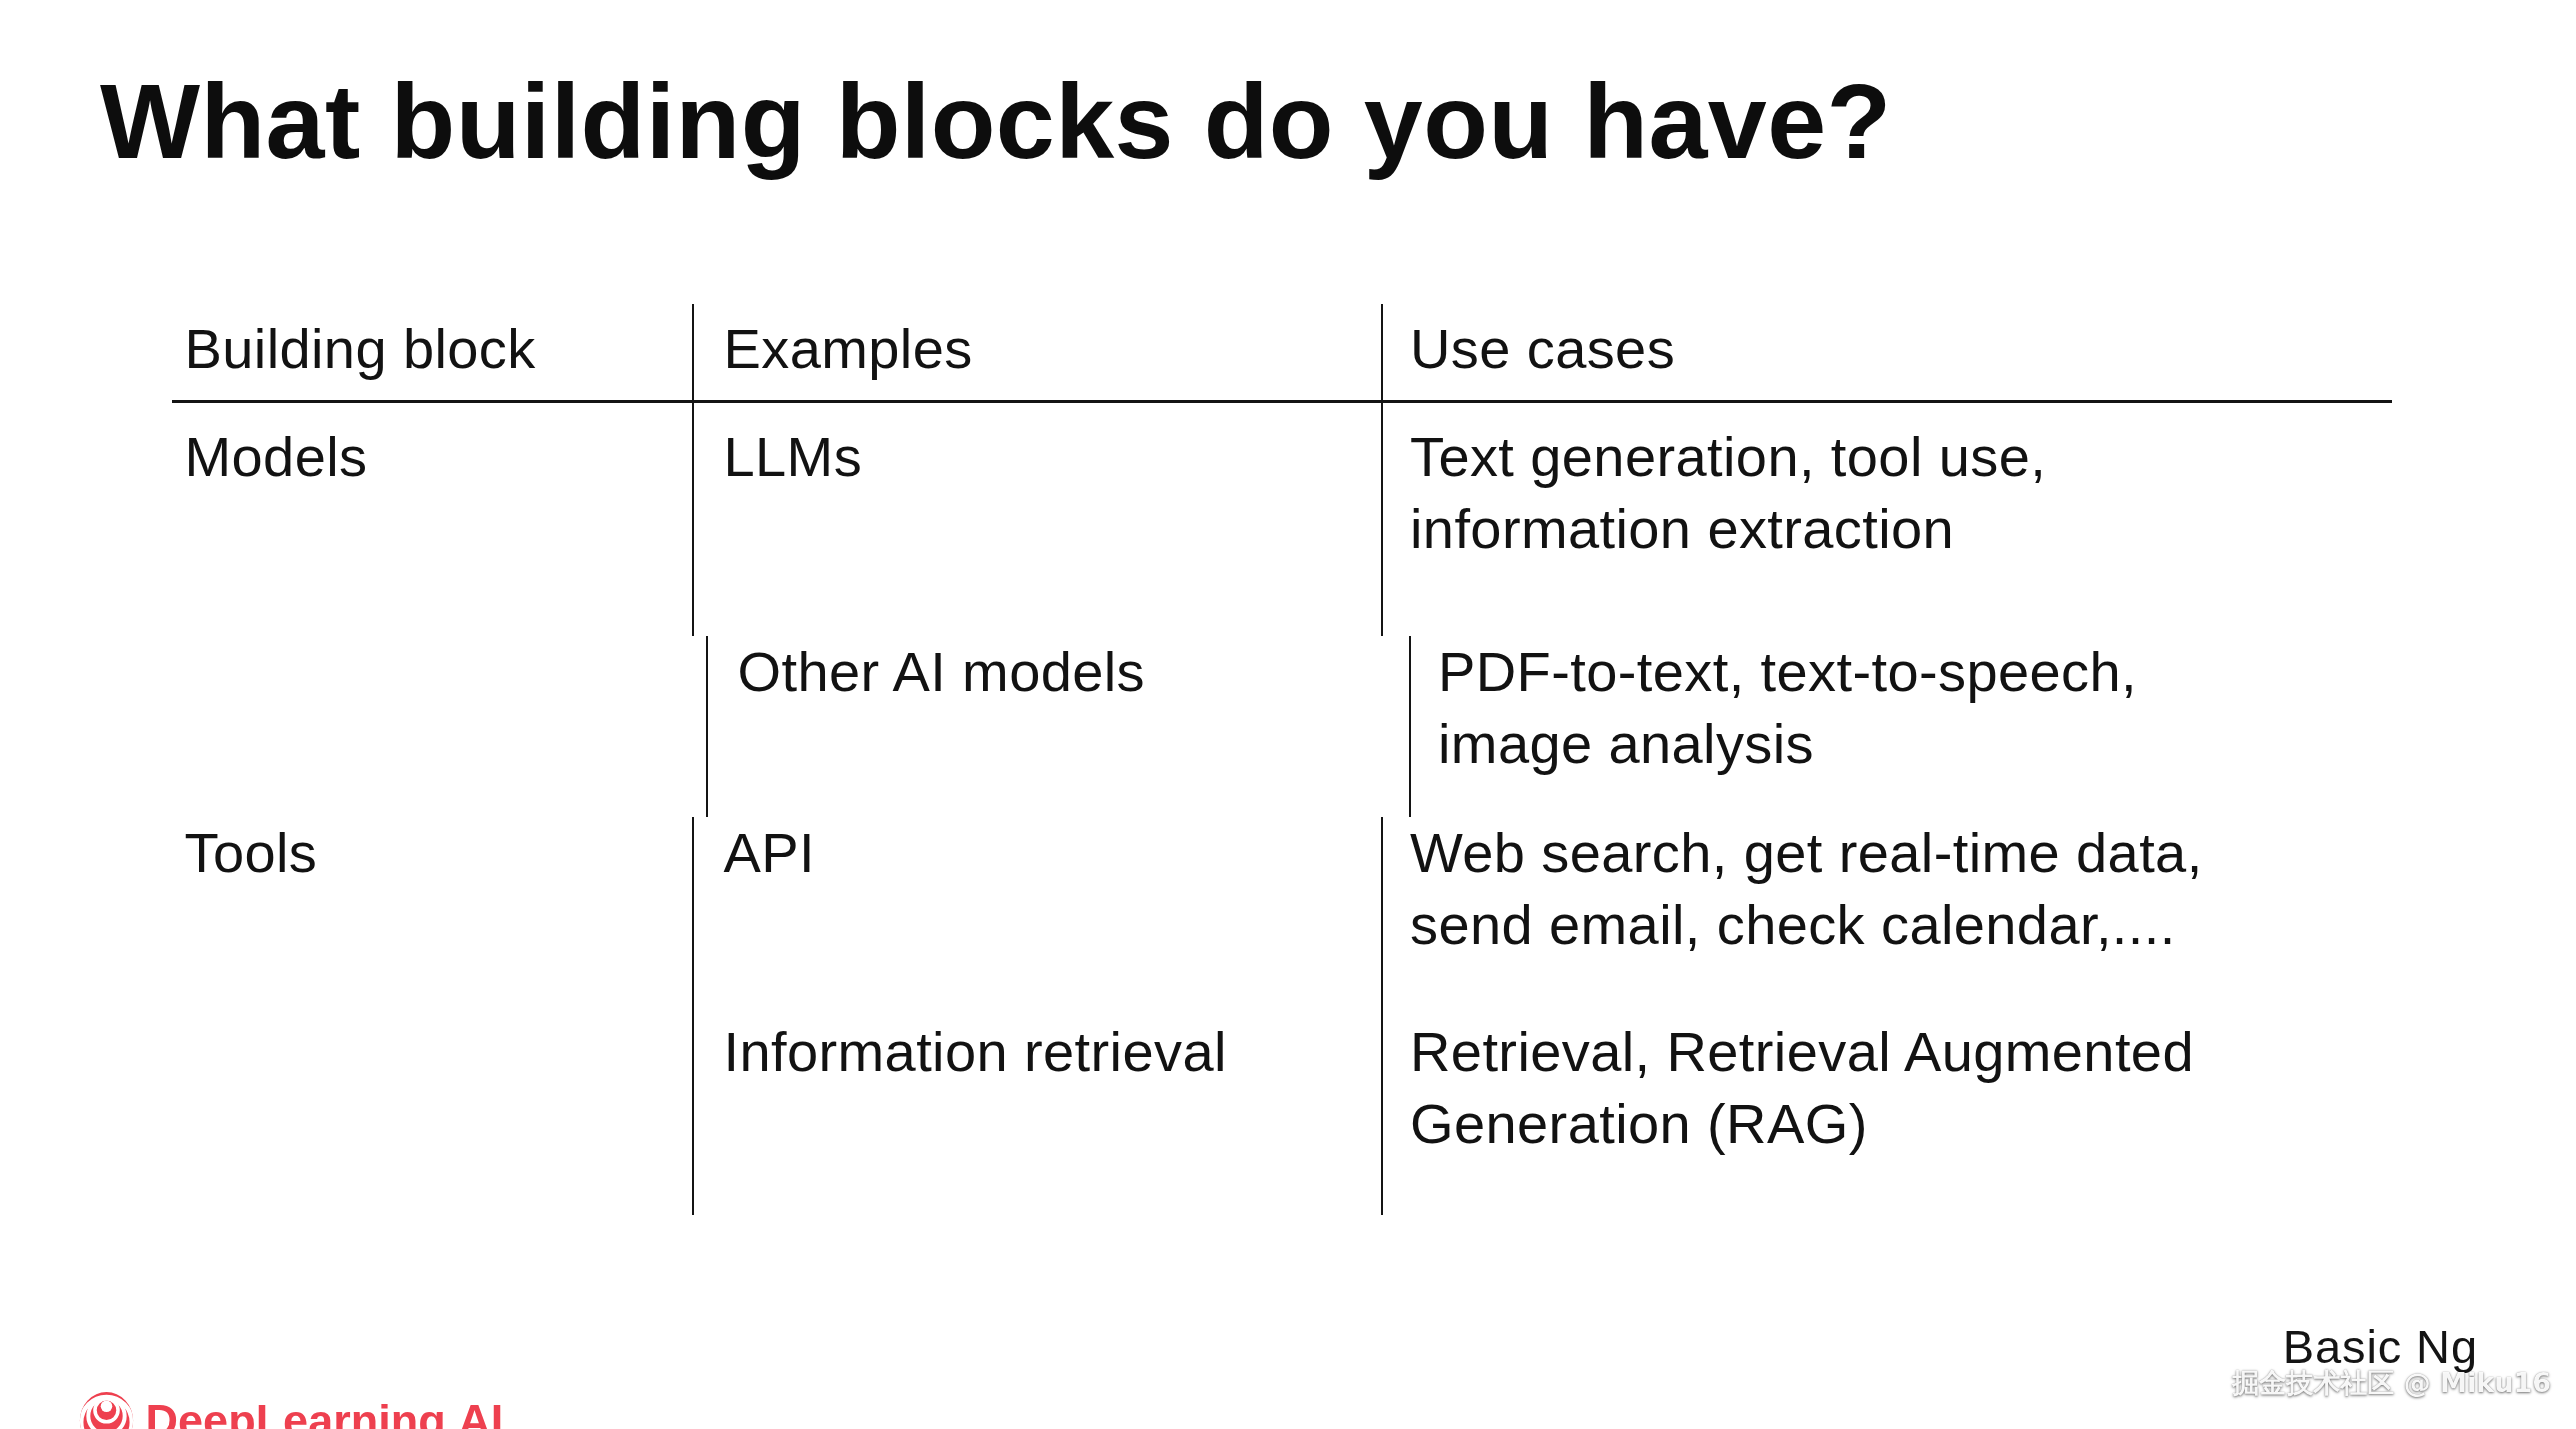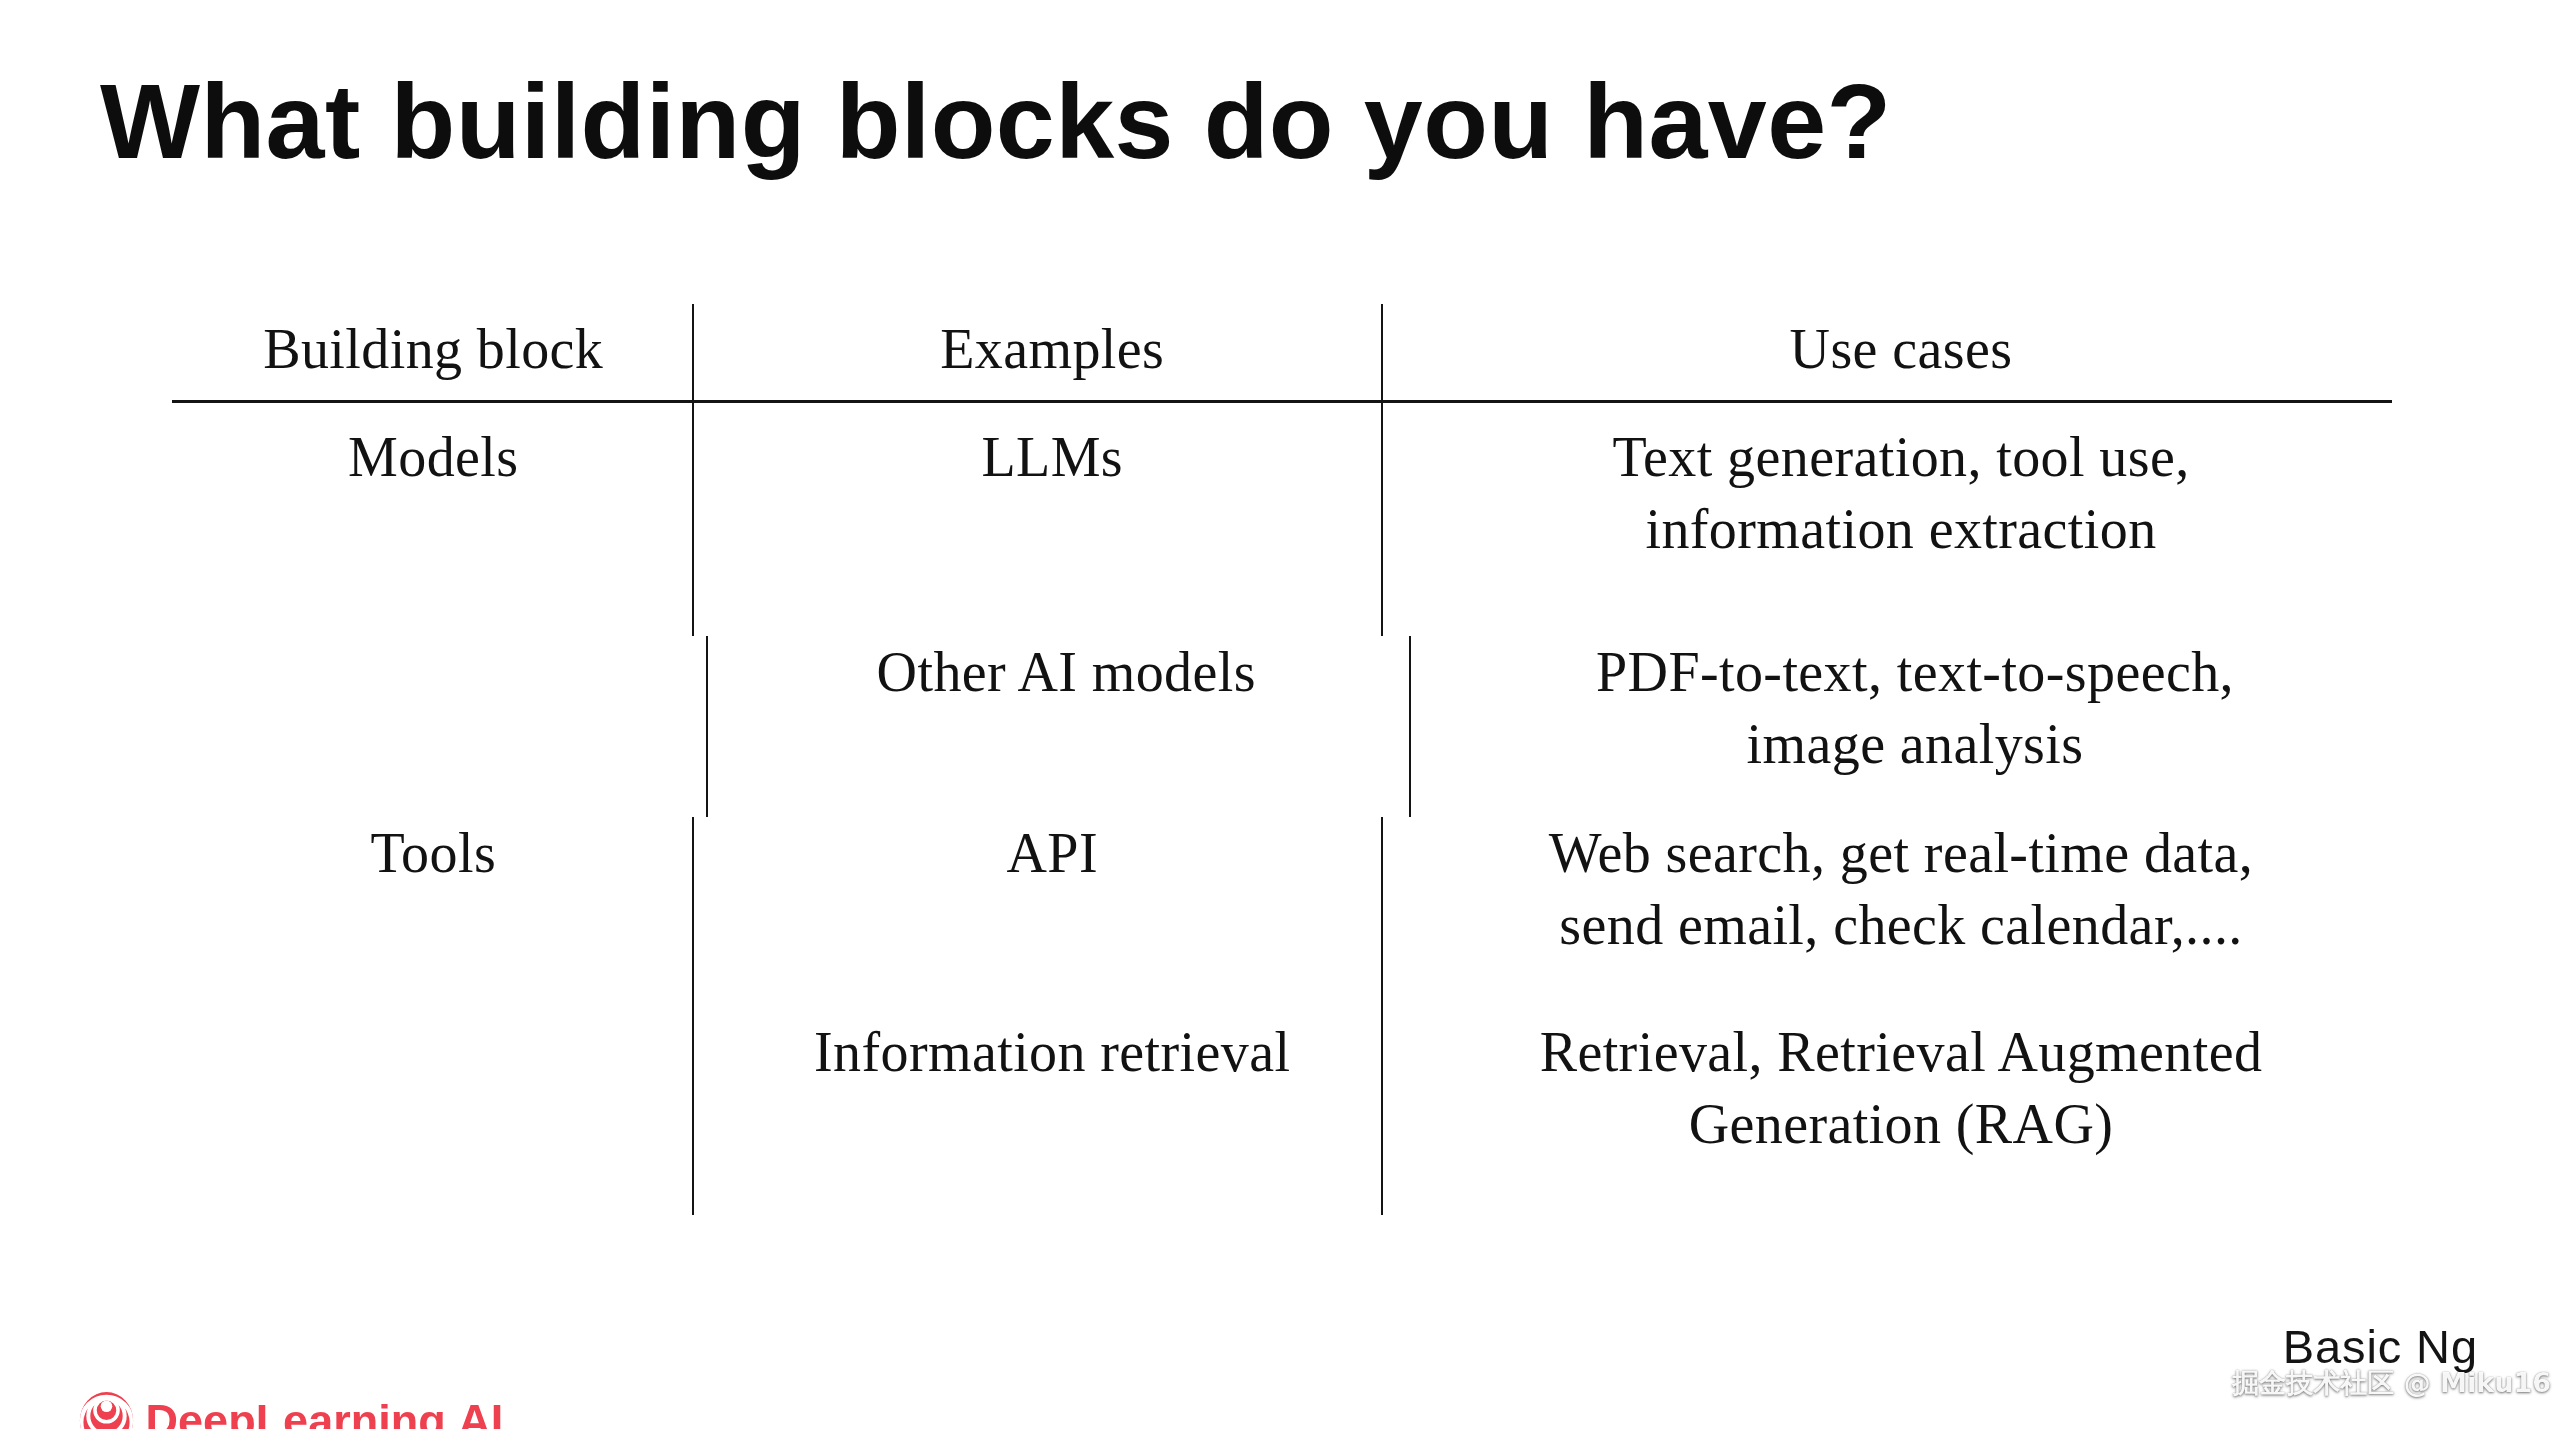--- a/index.html
+++ b/index.html
@@ -4,40 +4,38 @@
 <style>
   html, body { margin: 0; padding: 0; background: #ffffff; }
   .slide {
     position: relative;
     width: 2576px;
     height: 1429px;
     background: #ffffff;
     overflow: hidden;
     font-family: "Liberation Sans", sans-serif;
     color: #121212;
-    text-align: center;
   }
   .title {
     position: absolute;
     left: 100px;
     top: 68px;
     margin: 0;
     font-size: 106px;
     font-weight: 600;
     letter-spacing: 0.4px;
     line-height: 1;
     color: #0d0d0d;
     white-space: nowrap;
   }
   .table {
     position: absolute;
     left: 172px;
     top: 304px;
     width: 2220px;
-    font-family: Liberation Serif, serif;
   }
   .trow { display: flex; box-sizing: border-box; }
   .cell {
     box-sizing: border-box;
     font-size: 56px;
     line-height: 72px;
     font-weight: 500;
     letter-spacing: 0.4px;
     color: #121212;
   }

